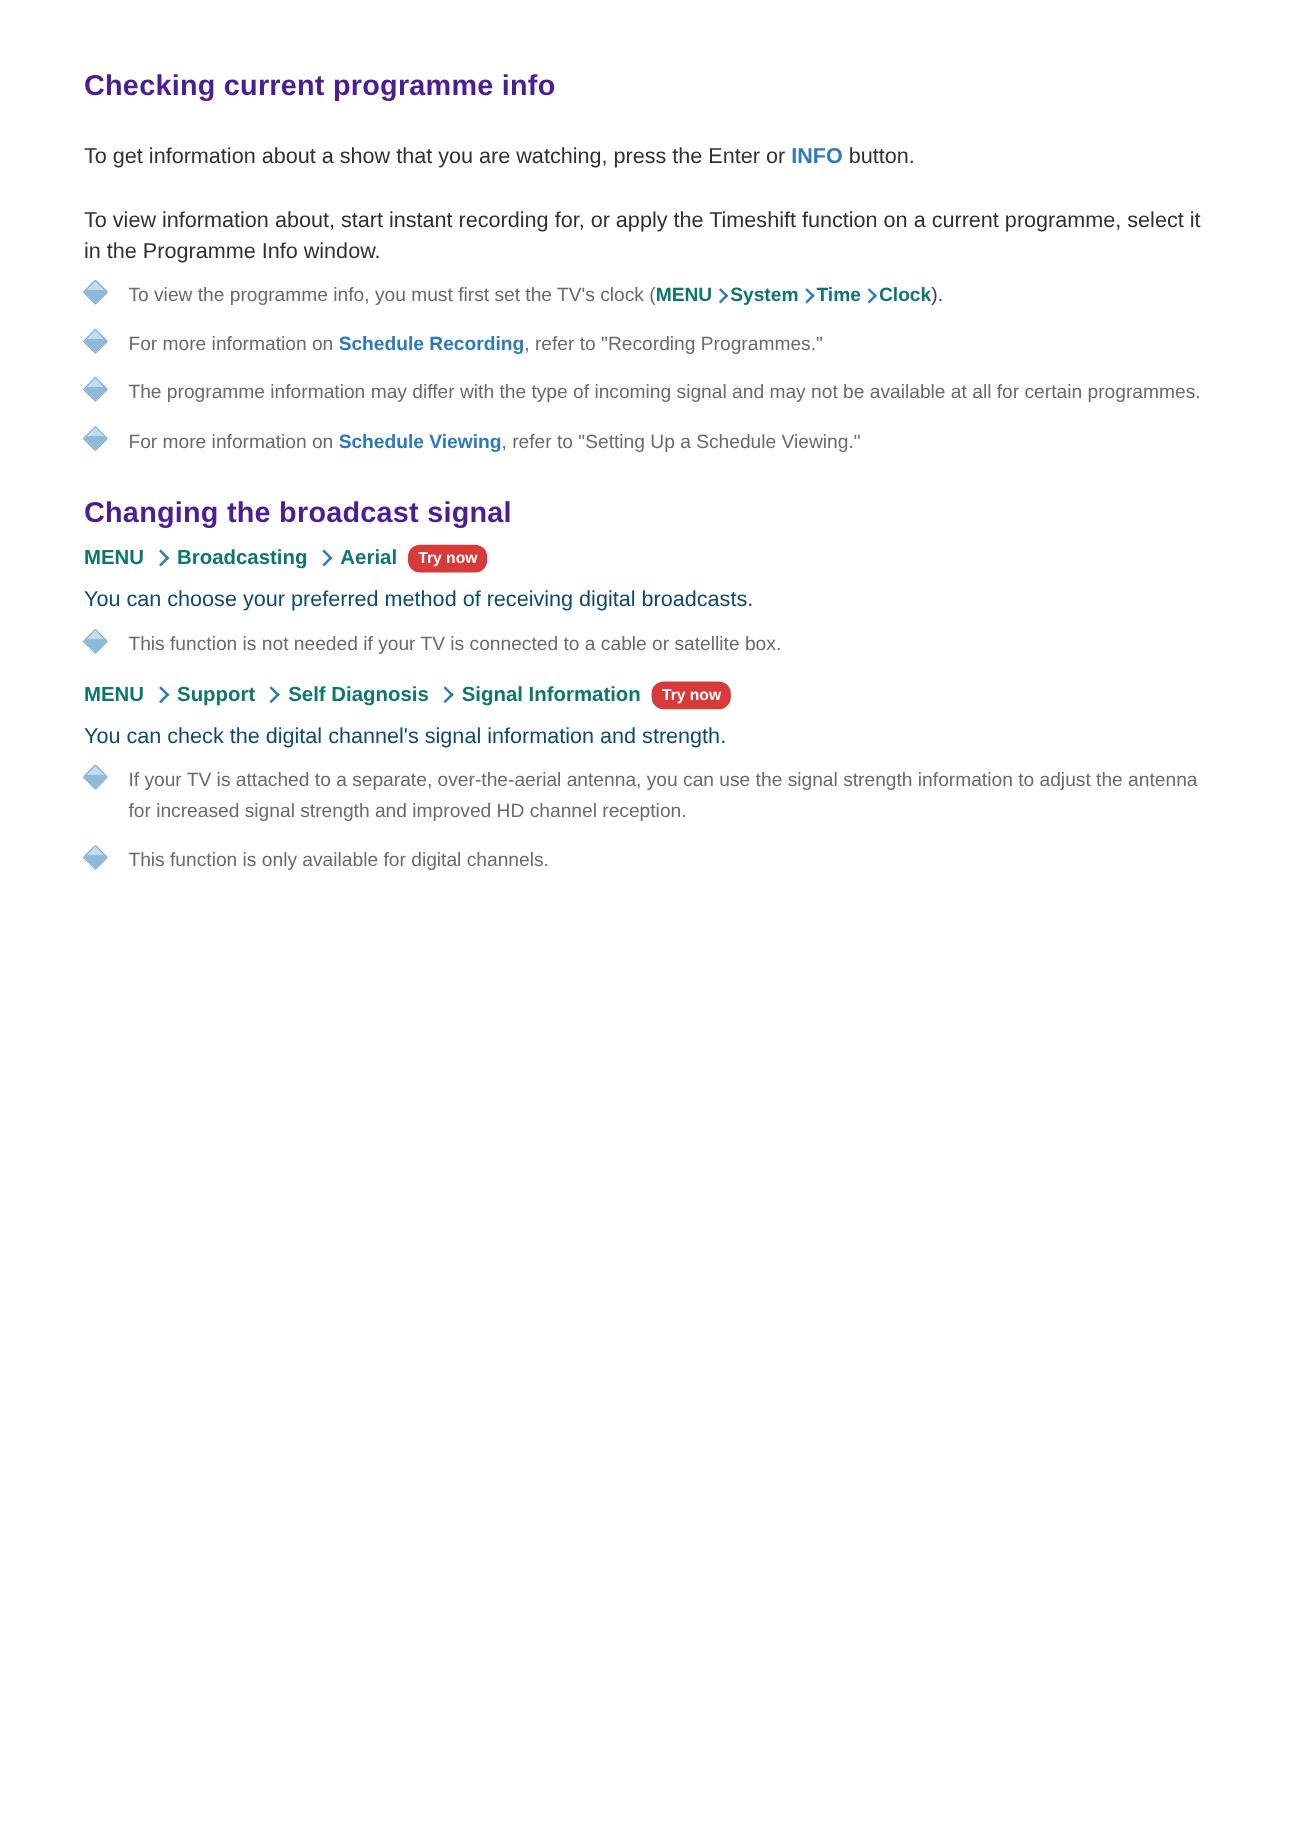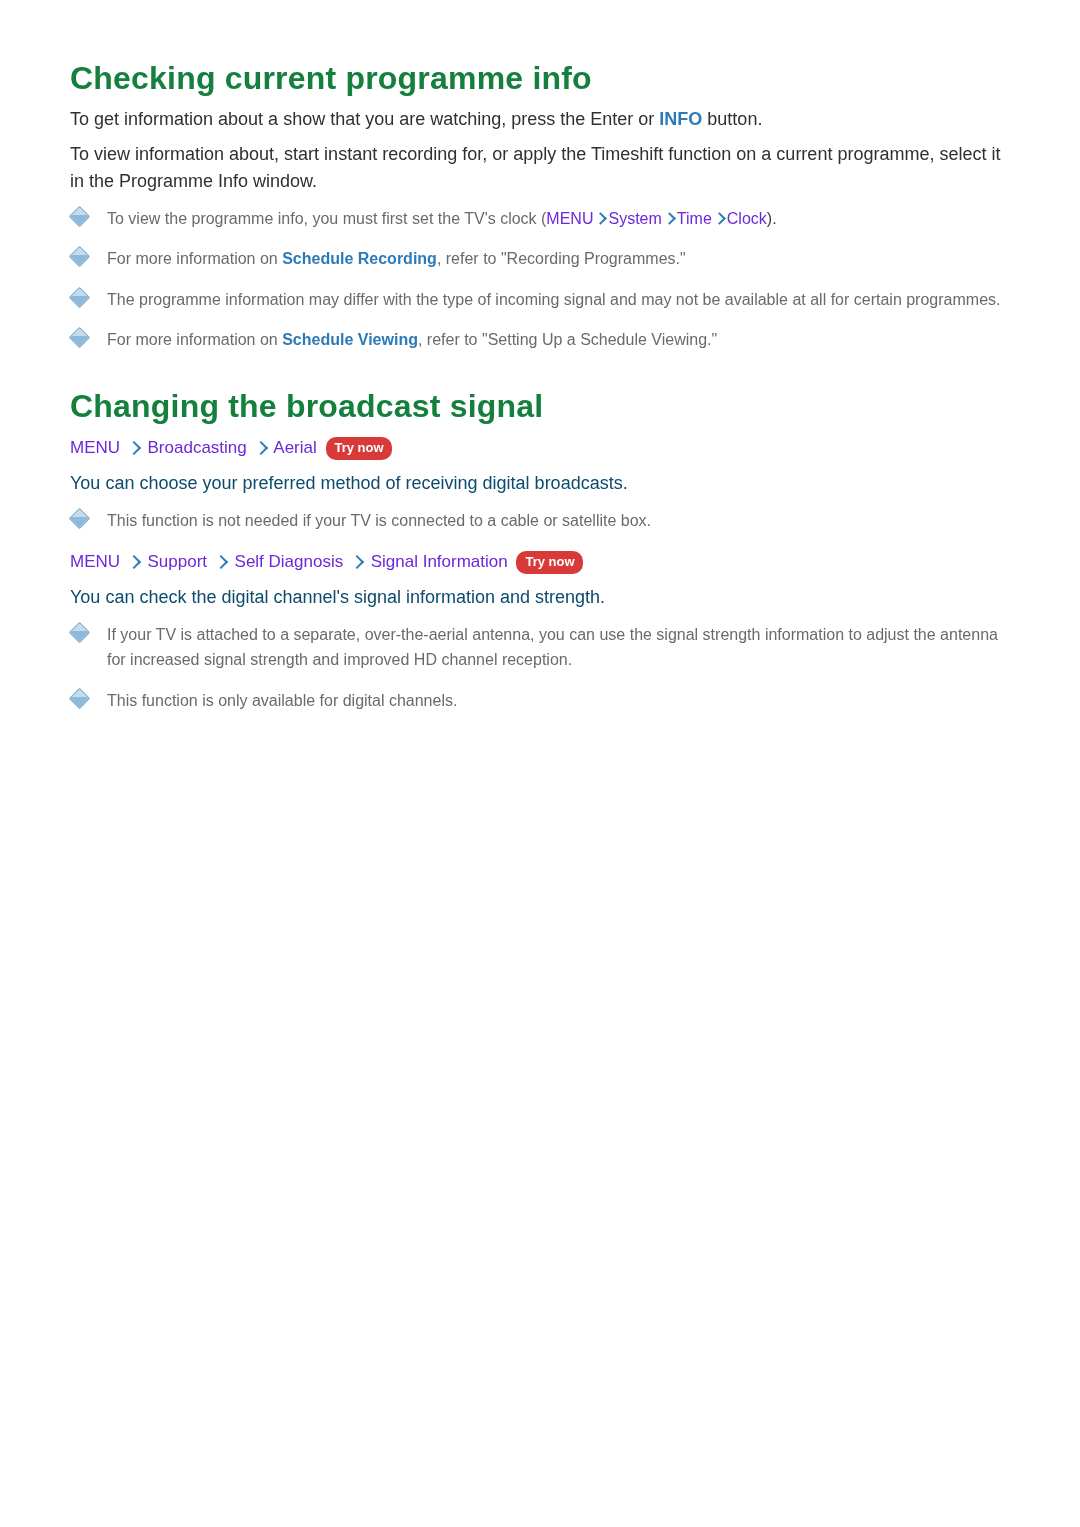--- a/index.html
+++ b/index.html
@@ -9,48 +9,48 @@
     font-family: "Segoe UI", Tahoma, Arial, "Helvetica Neue", sans-serif;
     color: #3a3a3a;
     line-height: 1.45;
   }
   .page {
     width: 1080px;
     box-sizing: border-box;
     padding: 55px 70px 0 70px;
   }
   h2.section {
-    font-size: 32px;
+    font-size: 24px;
     font-weight: 600;
-    color: #15803d;
+    color: #4c1d95;
     margin: 0 0 5px 0;
     letter-spacing: 0.2px;
   }
   h2.section.gap-top {
     margin-top: 30px;
   }
   p.body {
     font-size: 18px;
     color: #303030;
-    margin: 5px 0 9px 0;
+    margin: 27px 0 9px 0;
     font-weight: 400;
   }
   p.desc {
     font-size: 18px;
     color: #0c4a6e;
     margin: 8px 0 4px 0;
   }
   .link {
     color: #2d7ab8;
     font-weight: 600;
     cursor: pointer;
   }
   .menu-link {
-    color: #6d28d9;
-    font-weight: 400;
+    color: #0f766e;
+    font-weight: 700;
     cursor: pointer;
   }
   .note-list {
     list-style: none;
     margin: 12px 0 0 0;
     padding: 0;
   }
   .note-list li {
     position: relative;
     padding-left: 37px;

